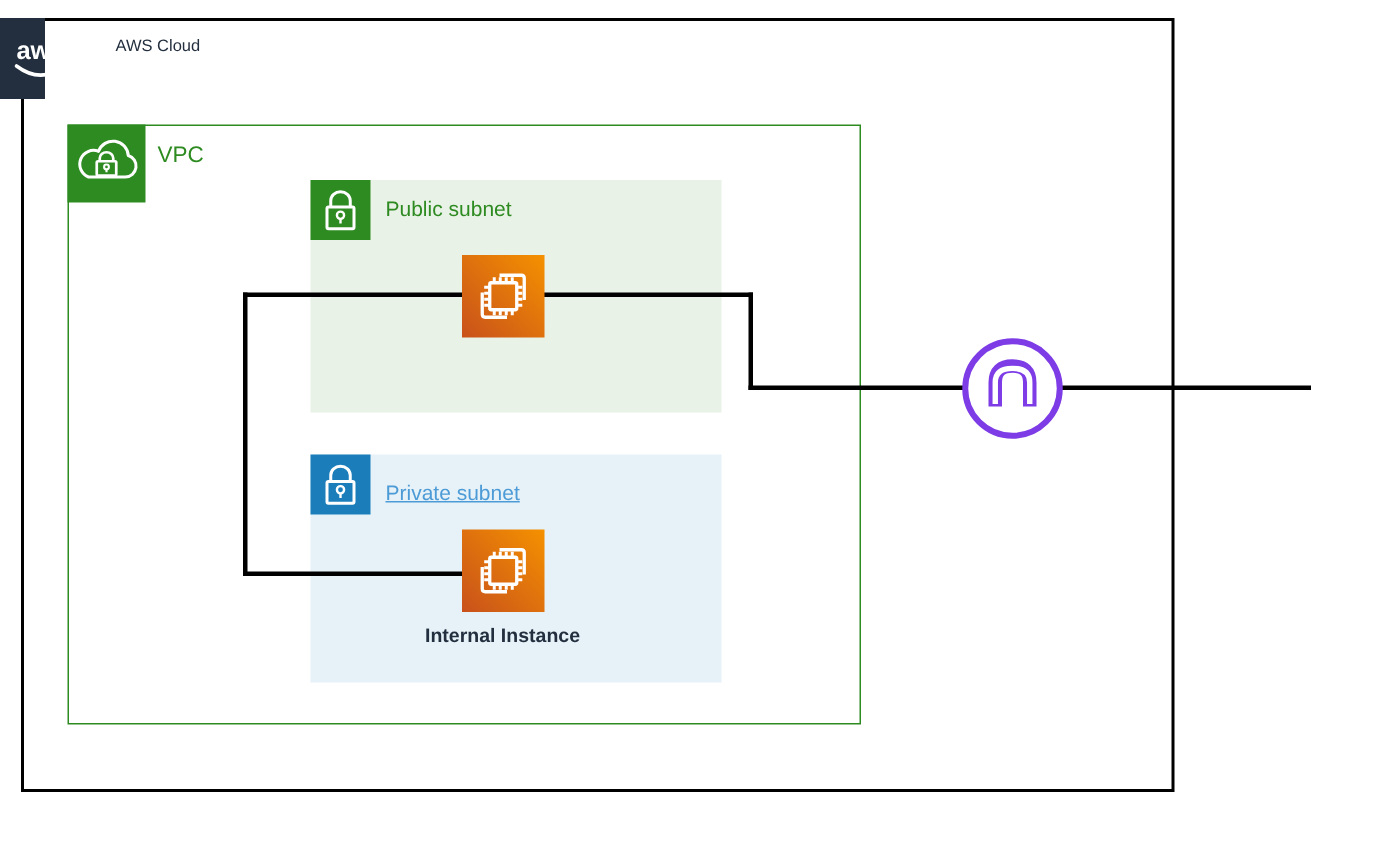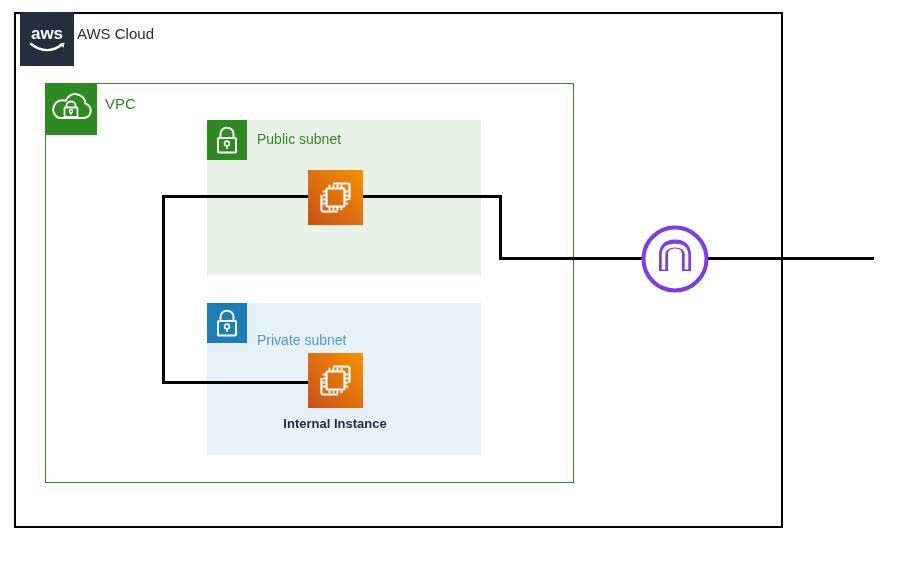--- a/index.html
+++ b/index.html
@@ -5,46 +5,46 @@
   html,body{margin:0;padding:0;background:#fff;}
   .canvas{
     position:relative;width:915px;height:563px;background:#ffffff;overflow:hidden;
     font-family:"Liberation Sans","DejaVu Sans",sans-serif;
   }
   .aws-cloud-box{
     position:absolute;left:14px;top:12px;width:769px;height:516px;
     border:2px solid #000;box-sizing:border-box;background:transparent;
   }
   .aws-badge{
-    position:absolute;left:20px;top:12px;width:54px;height:54px;
+    position:absolute;left:0;top:12px;width:30px;height:54px;
     background:var(--navy,#232F3E);z-index:3;
   }
   .aws-cloud-title{
-    position:absolute;left:77px;top:25px;font-size:15px;color:var(--navy,#232F3E);z-index:3;
+    position:absolute;left:77px;top:25px;font-size:11px;color:var(--navy,#232F3E);z-index:3;
   }
   .vpc-box{
     position:absolute;left:45px;top:83px;width:529px;height:400px;
     border:1px solid var(--green,#2E8B22);box-sizing:border-box;
   }
   .vpc-badge{
     position:absolute;left:45px;top:83px;width:52px;height:52px;
     background:var(--green,#2E8B22);z-index:3;
   }
   .vpc-title{
     position:absolute;left:105px;top:95px;font-size:15px;color:var(--green,#2E8B22);z-index:3;
   }
   .subnet{position:absolute;left:207px;width:274px;}
   .subnet.public{top:120px;height:155px;background:var(--green-fill,#E9F2E6);}
   .subnet.private{top:303px;height:152px;background:var(--blue-fill,#E6F2F8);}
   .subnet-badge{position:absolute;left:207px;width:40px;height:40px;z-index:3;display:flex;align-items:center;justify-content:center;}
   .subnet-badge.public{top:120px;background:var(--green,#2E8B22);}
   .subnet-badge.private{top:303px;background:var(--blue,#1B7EBA);}
   .subnet-label{position:absolute;left:257px;font-size:14px;z-index:3;}
   .subnet-label.public{top:131px;color:var(--green,#2E8B22);}
-  .subnet-label.private{top:332px;color:var(--blue-text,#4D9BD6);}
+  .subnet-label.private{top:320px;color:var(--blue-text,#4D9BD6);text-decoration:underline;}
   .ec2-icon{
     position:absolute;left:308px;width:55px;height:55px;z-index:2;
     background:linear-gradient(45deg,var(--orange-dark,#C8511B) 0%,var(--orange-light,#F59100) 100%);
   }
   .ec2-icon.bastion{top:170px;}
   .ec2-icon.internal{top:353px;}
   .node-label{
     position:absolute;width:200px;text-align:center;font-size:13px;
     color:var(--navy,#232F3E);z-index:3;
   }

